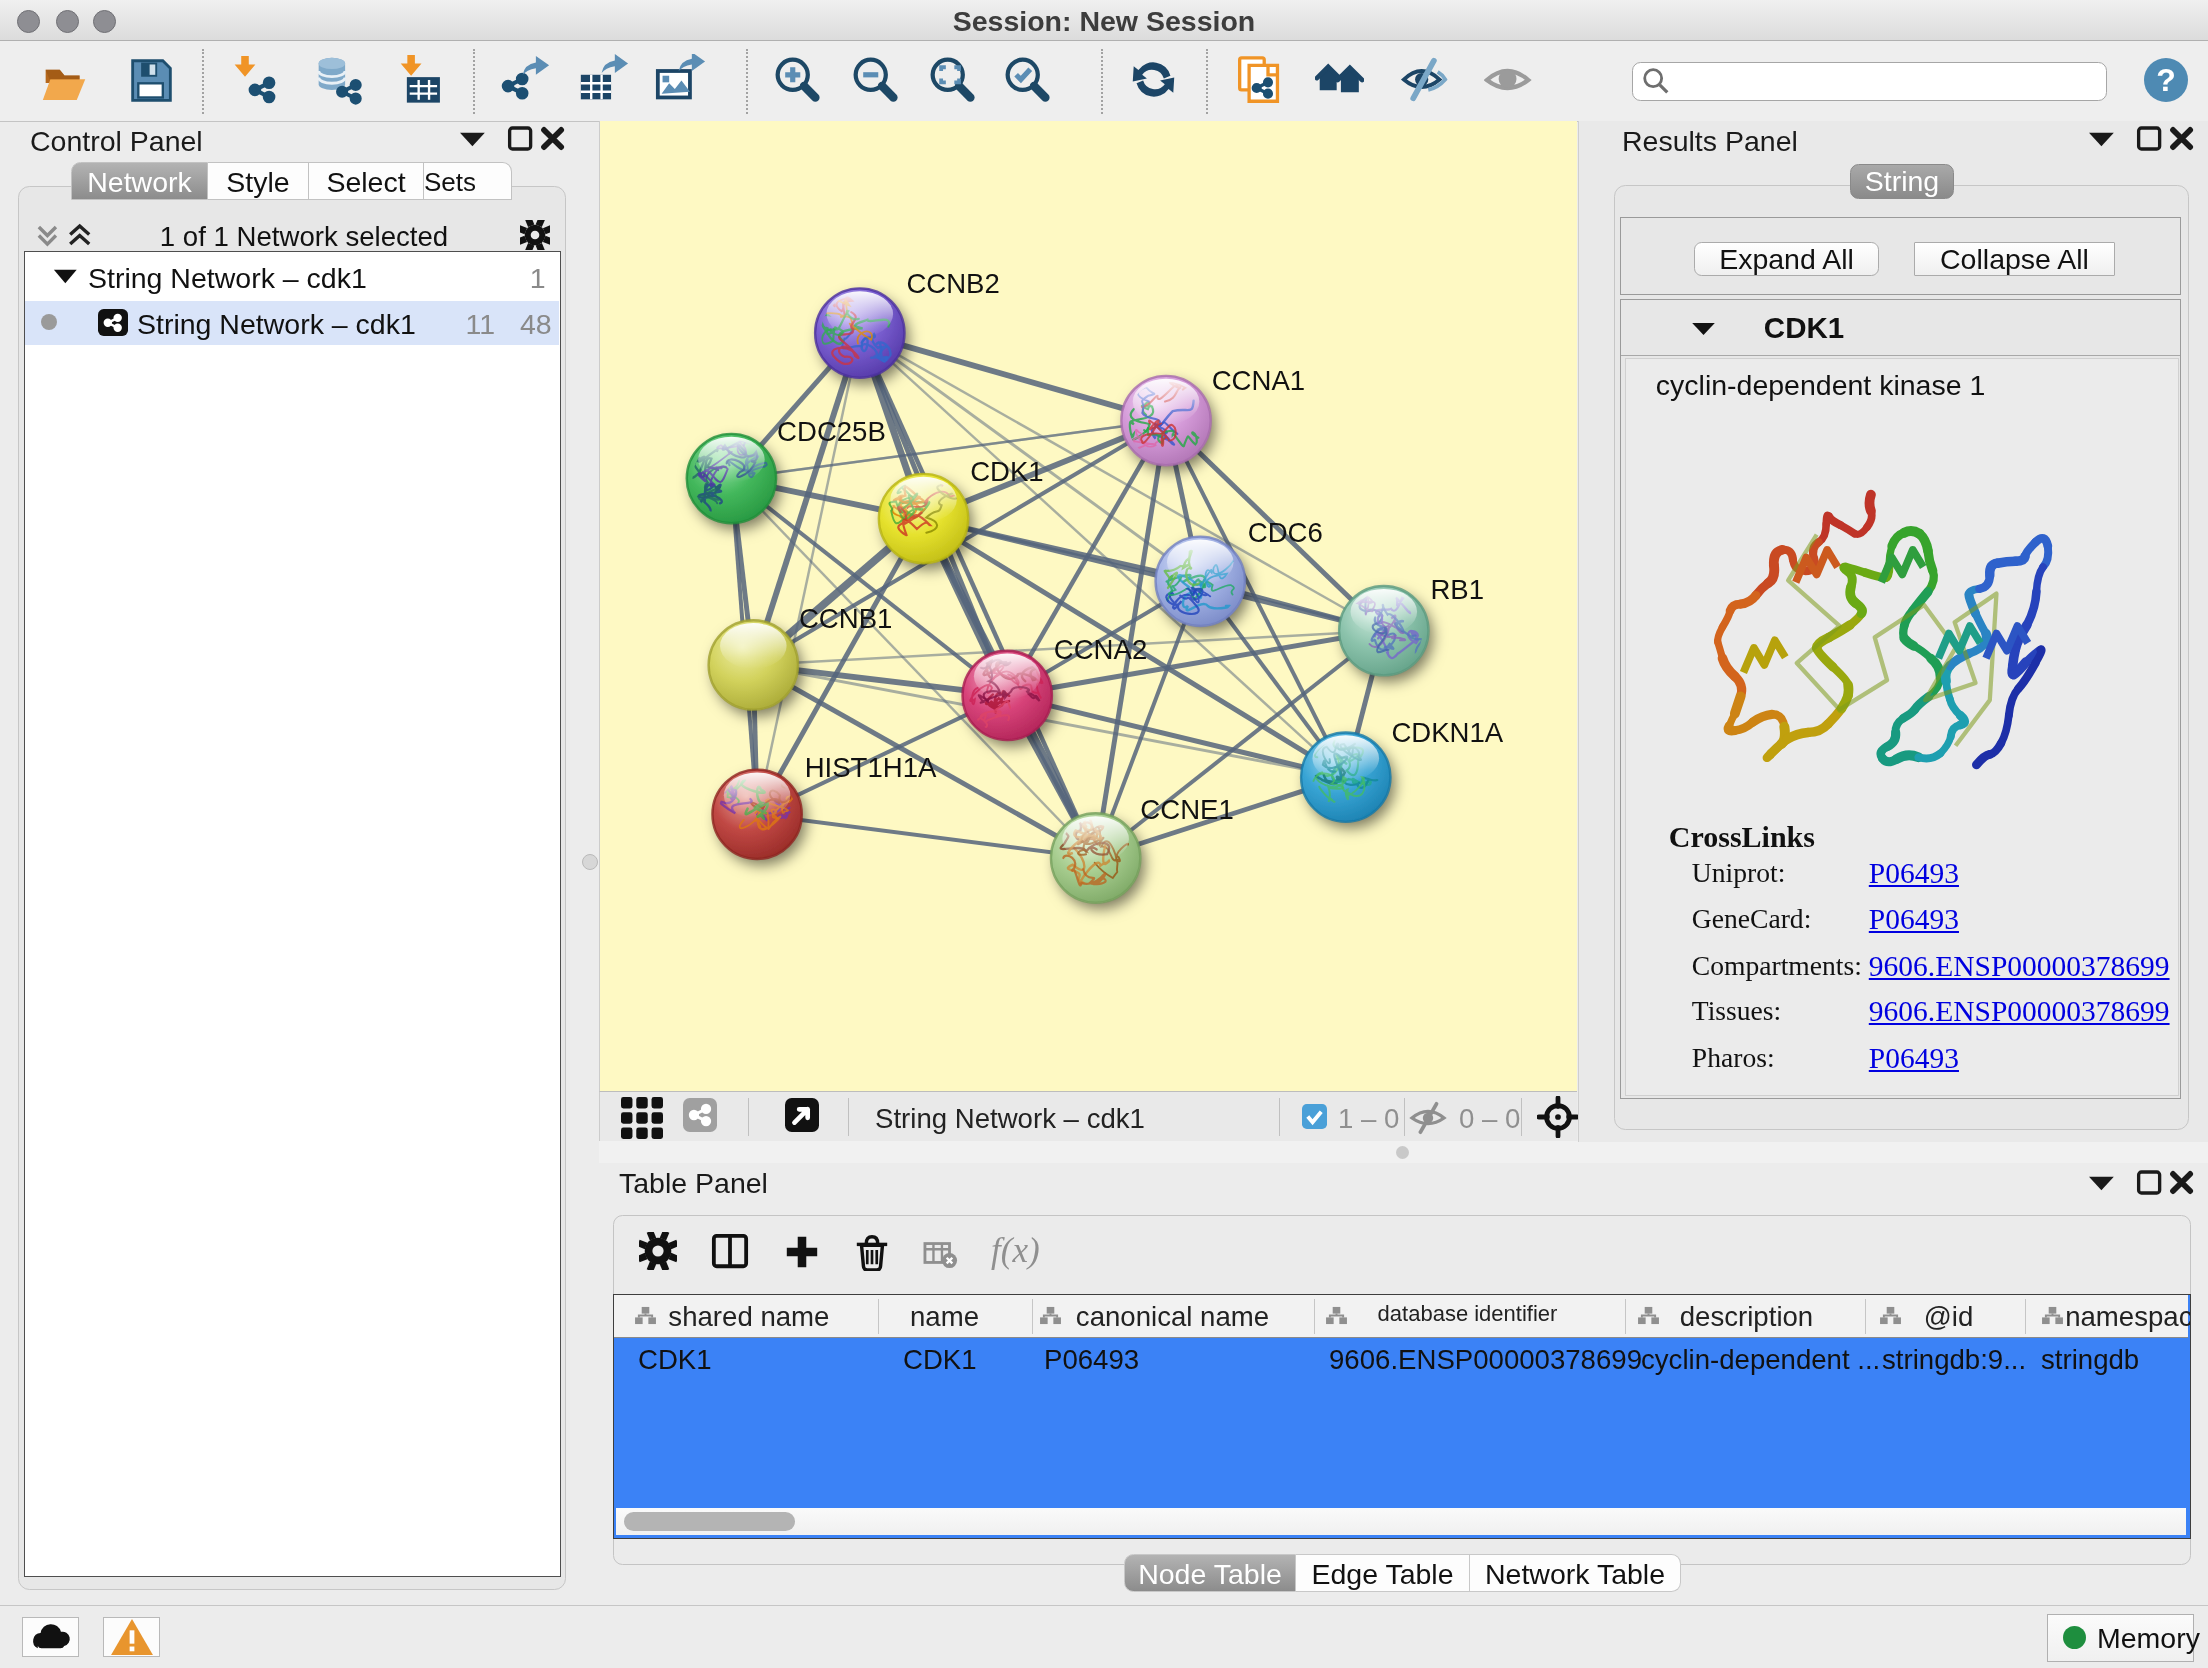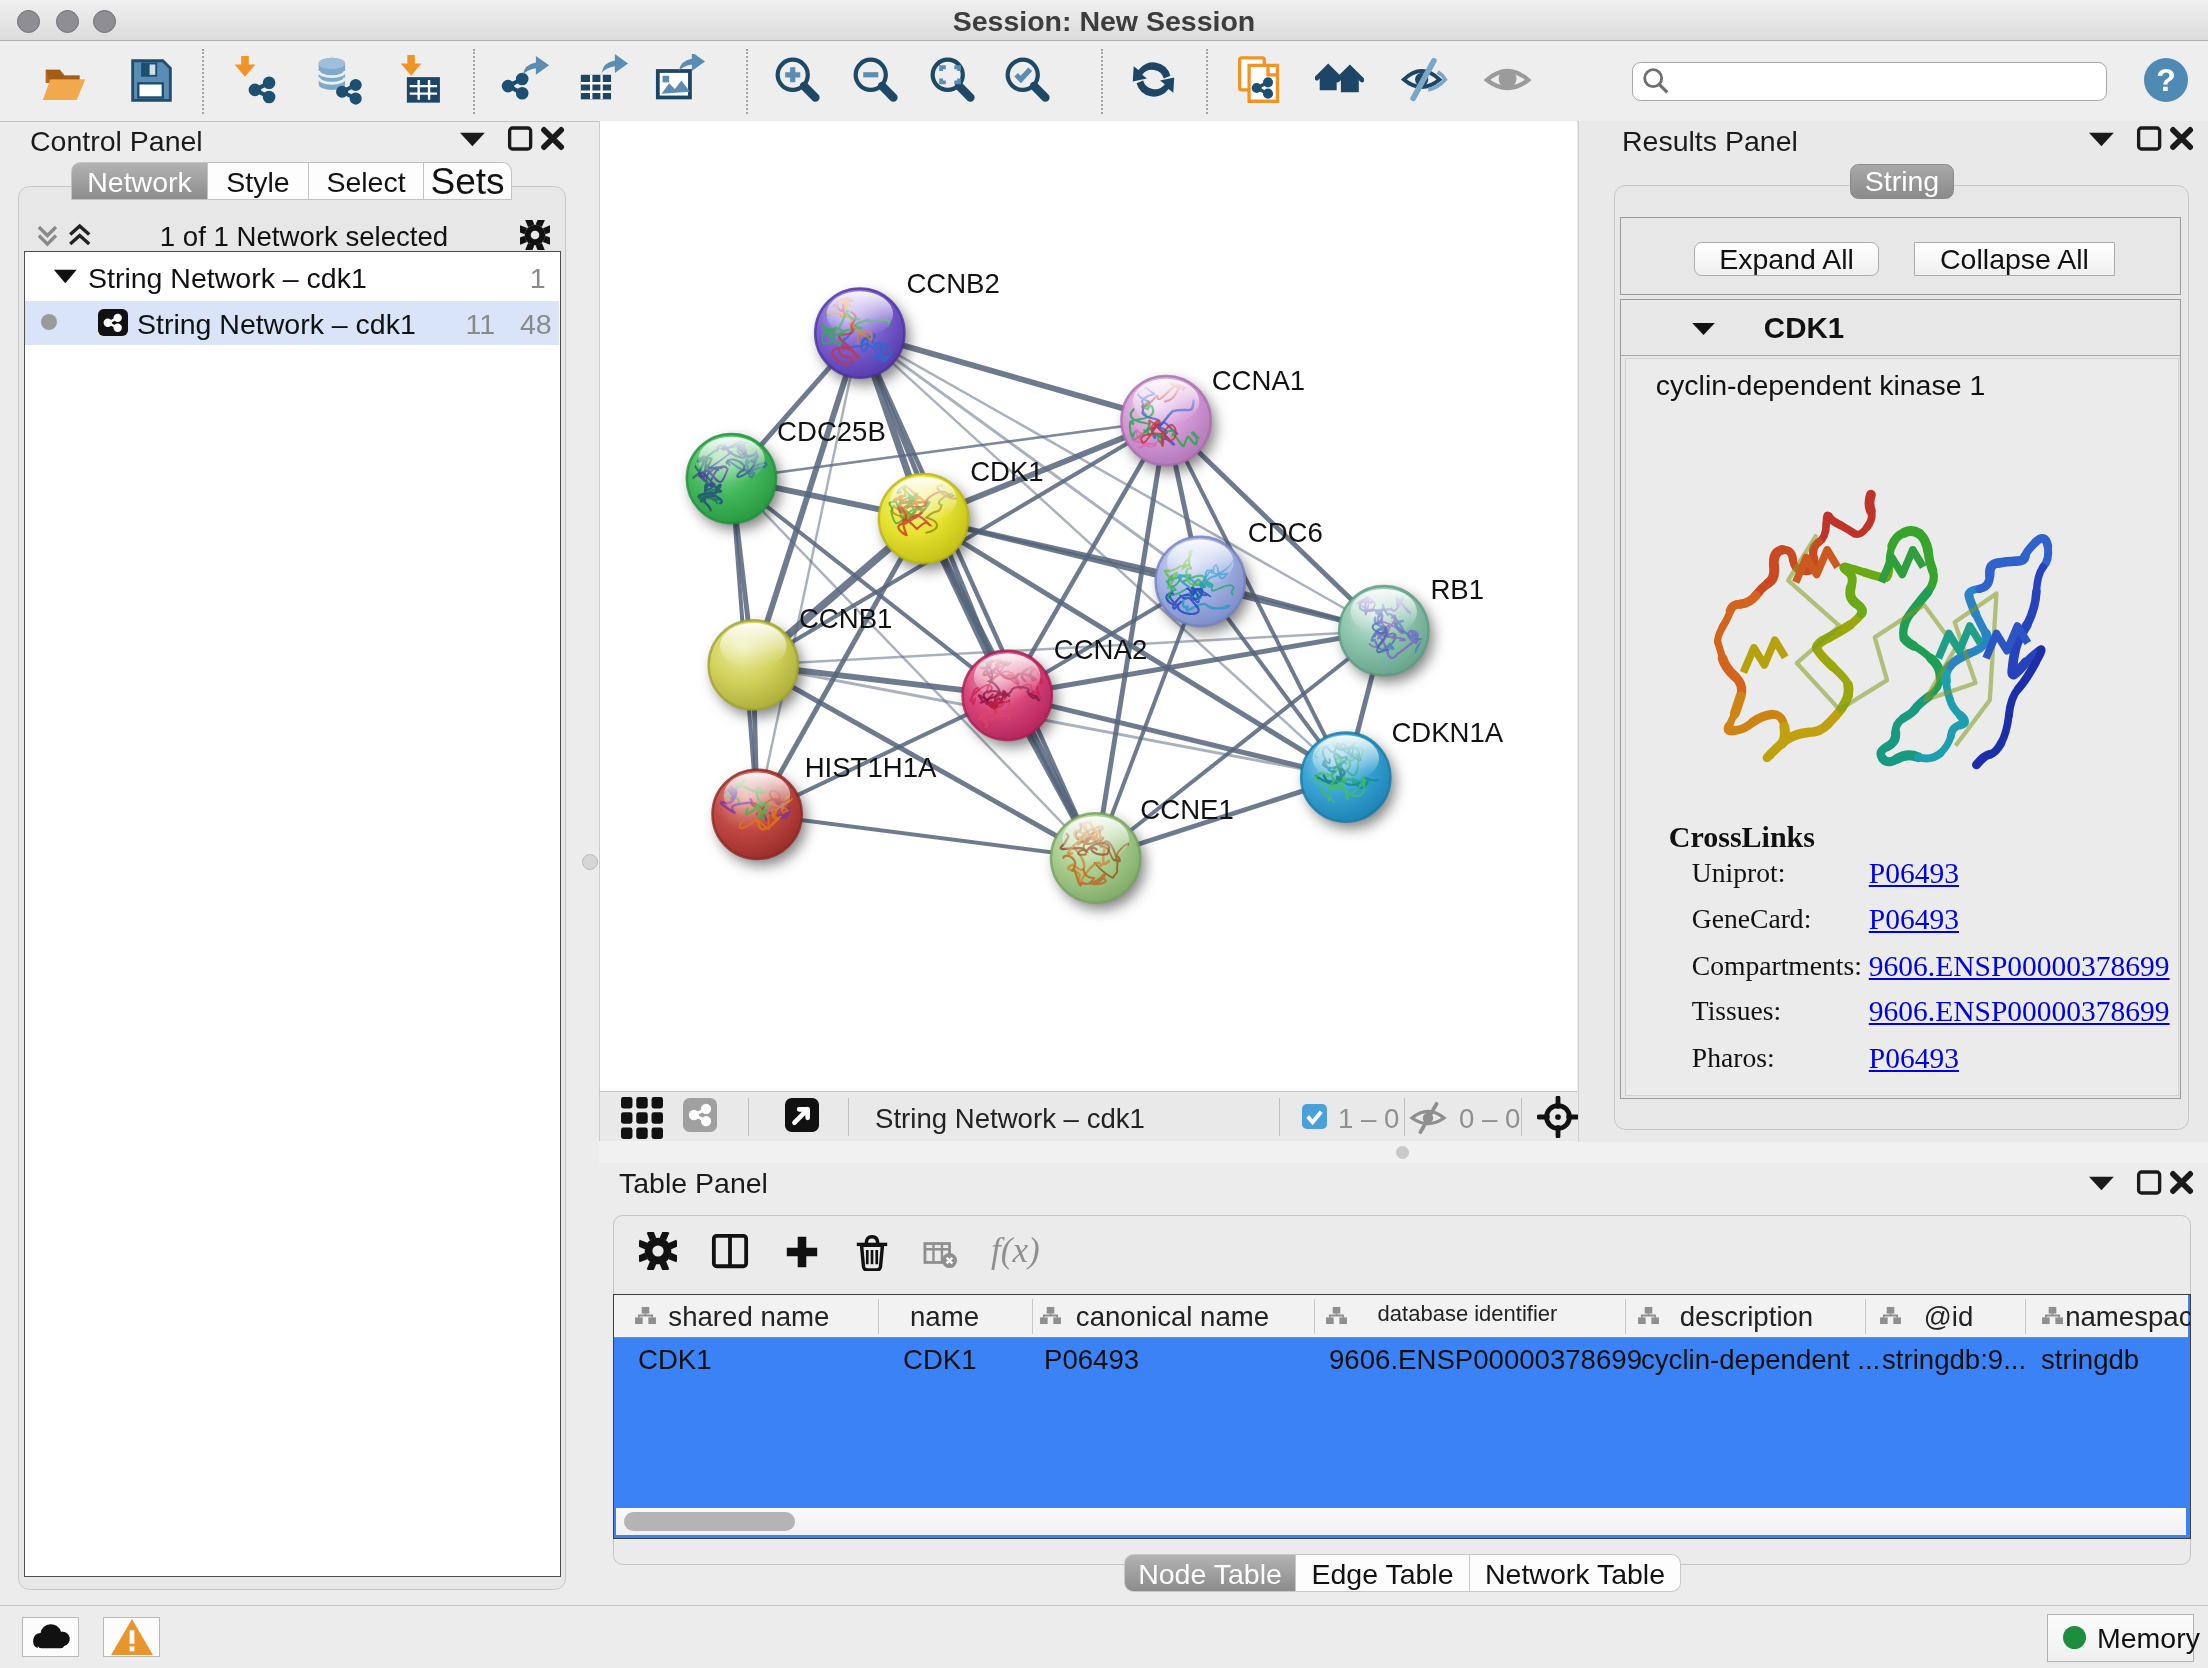--- a/index.html
+++ b/index.html
@@ -182,21 +182,21 @@
     <svg width="105" height="25" viewBox="0 0 110 26" style="">
       <path d="M0,7 h26 l-13,14 z" fill="#1a1a1a"></path>
       <rect x="52" y="2" width="22" height="22" rx="3" fill="none" stroke="#1a1a1a" stroke-width="3.5"></rect>
       <path d="M88,4 l18,18 M106,4 l-18,18" stroke="#1a1a1a" stroke-width="6" stroke-linecap="round"></path>
     </svg>
   </div>
 <div class="abs" style="left:71px;top:162px;width:440px;height:52px;z-index:5">
     <div class="abs" style="left:0px;top:0;width:137px;height:38px;background:linear-gradient(#b3b3b3,#8c8c8c);color:#ffffff;border-radius:9.5px 0 0 0;border:1px solid #c2c2c2;border-left-width:1px;box-sizing:border-box;text-align:center;line-height:38px;font-size:28.5px">Network</div>
     <div class="abs" style="left:137px;top:0;width:101px;height:38px;background:#fdfdfd;color:#111111;border-radius:0;border:1px solid #c2c2c2;border-left-width:0px;box-sizing:border-box;text-align:center;line-height:38px;font-size:28.5px">Style</div>
     <div class="abs" style="left:238px;top:0;width:115px;height:38px;background:#fdfdfd;color:#111111;border-radius:0;border:1px solid #c2c2c2;border-left-width:0px;box-sizing:border-box;text-align:center;line-height:38px;font-size:28.5px">Select</div>
-    <div class="abs" style="left:353px;top:0;width:88px;height:38px;background:#fdfdfd;color:#111111;border-radius:0 9.5px 0 0;border:1px solid #c2c2c2;border-left-width:0px;box-sizing:border-box;text-align:center;line-height:38px;font-size:37px">Sets</div>
+    <div class="abs" style="left:353px;top:0;width:88px;height:38px;background:#fdfdfd;color:#111111;border-radius:0 9.5px 0 0;border:1px solid #c2c2c2;border-left-width:0px;box-sizing:border-box;text-align:left;line-height:38px;font-size:26px">Sets</div>
   </div>
 <div class="abs" style="left:18px;top:186px;width:546px;height:1402px;background:#e7e7e7;border:1px solid #c6c6c6;border-radius:11.4px"></div>
 <div class="abs" style="left:36px;top:223px;width:57px;height:27px">
     <svg width="57" height="27" viewBox="0 0 60 28" style="">
       <path d="M3,4 l9,9 9,-9 M3,13 l9,9 9,-9" fill="none" stroke="#8a8a8a" stroke-width="3.6"></path>
       <path d="M36,12 l10,-9 10,9 M36,22 l10,-9 10,9" fill="none" stroke="#222" stroke-width="3.6"></path>
     </svg>
   </div>
 <div class="abs" style="left:114px;top:221px;width:380px;text-align:center;font-size:27.6px;color:#111">1 of 1 Network selected</div>
 <div class="abs" style="left:520px;top:220px;width:30px;height:30px">
@@ -232,21 +232,21 @@
             <circle cx="10.3" cy="14.5" r="3.12"></circle>
             <circle cx="20.7" cy="19.7" r="3.12"></circle>
           </g>
         </svg>
       </div>
       <div class="abs" style="left:112px;top:6.7px;font-size:28.5px;color:#111">String Network – cdk1</div>
       <div class="abs" style="left:356px;top:6.7px;width:114px;text-align:right;font-size:28.5px;color:#8a8a8a">11</div>
       <div class="abs" style="left:495px;top:6.7px;font-size:28.5px;color:#8a8a8a">48</div>
     </div>
   </div>
-<div class="abs" style="left:599px;top:121px;width:978px;height:1200px;background:#ffffff;border-left:1px solid #cccccc;box-sizing:border-box">
+<div class="abs" style="left:599px;top:121px;width:978px;height:1200px;background:#fef9c3;border-left:1px solid #cccccc;box-sizing:border-box">
     <svg width="978" height="970" viewBox="630 127 1028 1020" style="position:absolute;left:0;top:0">
       <defs>
         <radialGradient id="gCCNB2" cx="0.38" cy="0.3" r="0.85">
           <stop offset="0" stop-color="#bfaff2"></stop>
           <stop offset="0.45" stop-color="#7a5fd0"></stop>
           <stop offset="1" stop-color="#4b2f9e"></stop>
         </radialGradient>
         <clipPath id="cCCNB2">
           <circle cx="903" cy="350" r="41"></circle>
         </clipPath>

